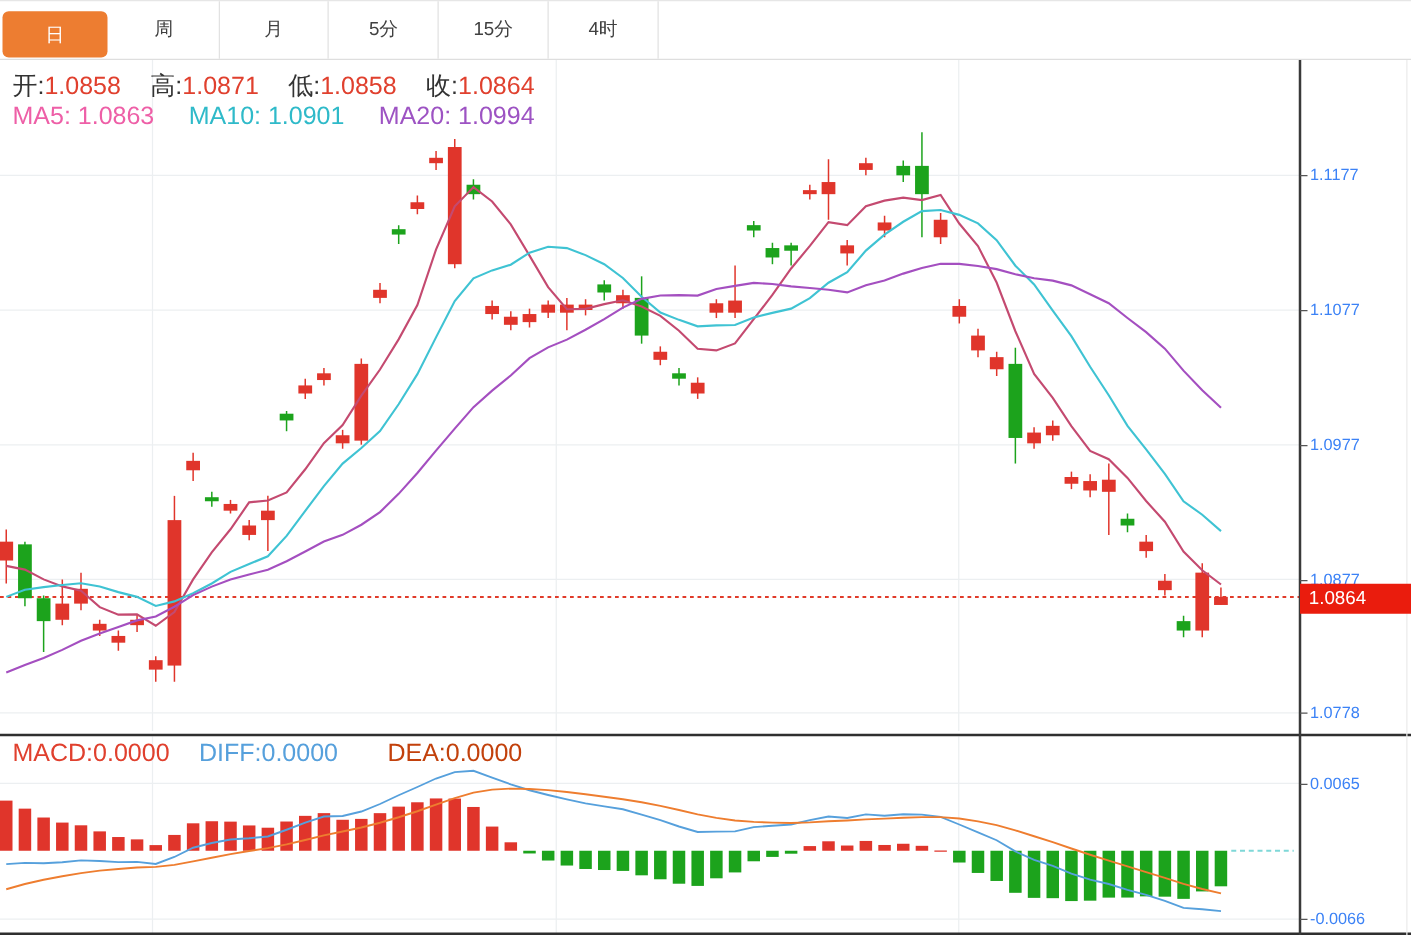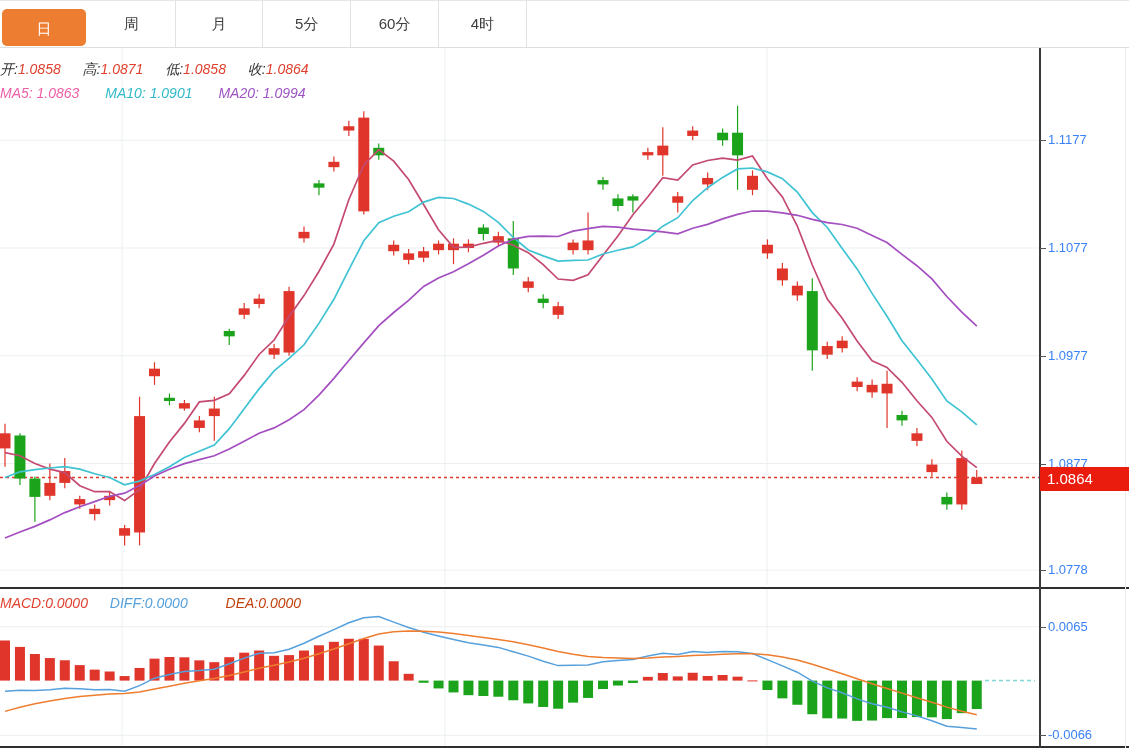--- a/index.html
+++ b/index.html
@@ -7,21 +7,21 @@
        font-family:"Liberation Sans","DejaVu Sans",sans-serif;}
   
   .tabbar{position:absolute;left:0;top:0;width:1129px;height:48px;box-sizing:border-box;
           border-top:1px solid #e6e6e6;border-bottom:1px solid #dedede;display:flex;background:#fff;}
   .tab{width:87.8px;height:100%;box-sizing:border-box;border-right:1px solid #e2e2e2;
        text-align:center;line-height:46px;font-size:15px;color:#404040;cursor:pointer;position:relative;}
   .tab.active{border-right:none;}
   .tab.active .pill{position:absolute;left:2px;right:2px;top:8px;bottom:1px;background:#ed7d31;
        border-radius:5px;color:#fff;line-height:39px;font-size:15px;}
   
-  .legend-row{position:absolute;left:0;font-size:14px;line-height:20px;white-space:nowrap;z-index:5;font-style:italic;}
+  .legend-row{position:absolute;left:10px;font-size:20px;line-height:20px;white-space:nowrap;z-index:5;}
   .ohlc-row{top:59px;}
   .ma-row{top:83px;}
   .macd-row{top:593px;}
   .lab{color:#333;}
   .val-red{color:#e0402e;}
   .ma5{color:#ee5fa7;margin-right:22px;}
   .ma10{color:#2fbac9;margin-right:22px;}
   .ma20{color:#9d53c3;}
   .grp{margin-right:18px;}
   .macd-l{color:#e0402e;margin-right:18px;}
@@ -46,21 +46,21 @@
 
 <div id="app">
 
   <div class="tabbar" id="tabbar">
       <div class="tab active">
         <span class="pill">日</span>
       </div>
       <div class="tab"><span>周</span></div>
       <div class="tab"><span>月</span></div>
       <div class="tab"><span>5分</span></div>
-      <div class="tab"><span>60分</span></div>
+      <div class="tab"><span>15分</span></div>
       <div class="tab"><span>4时</span></div>
     </div>
 
   <div class="legend-row ohlc-row">
     <span class="grp"><span class="lab">开:</span><span class="val-red">1.0858</span></span>
     <span class="grp"><span class="lab">高:</span><span class="val-red">1.0871</span></span>
     <span class="grp"><span class="lab">低:</span><span class="val-red">1.0858</span></span>
     <span class="grp"><span class="lab">收:</span><span class="val-red">1.0864</span></span>
   </div>
 

